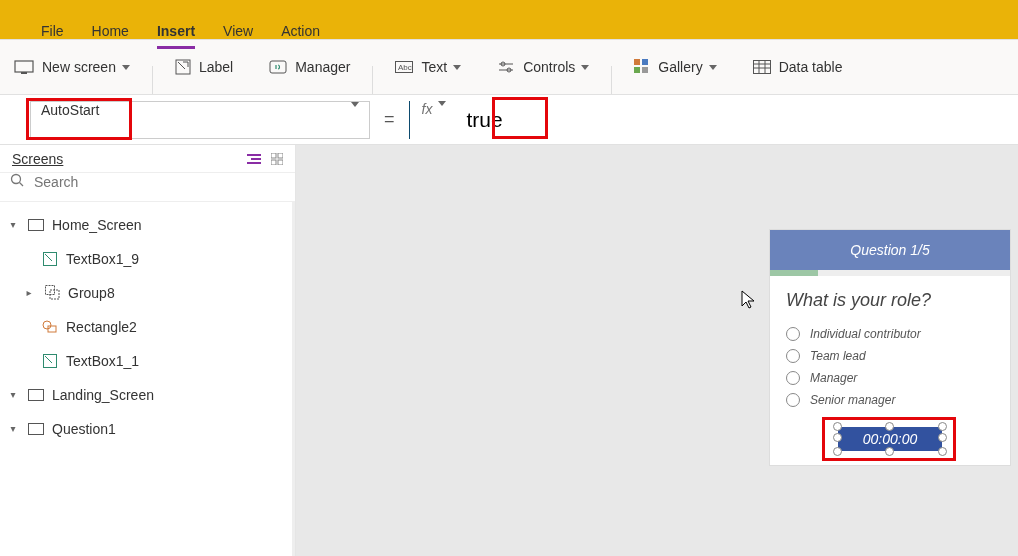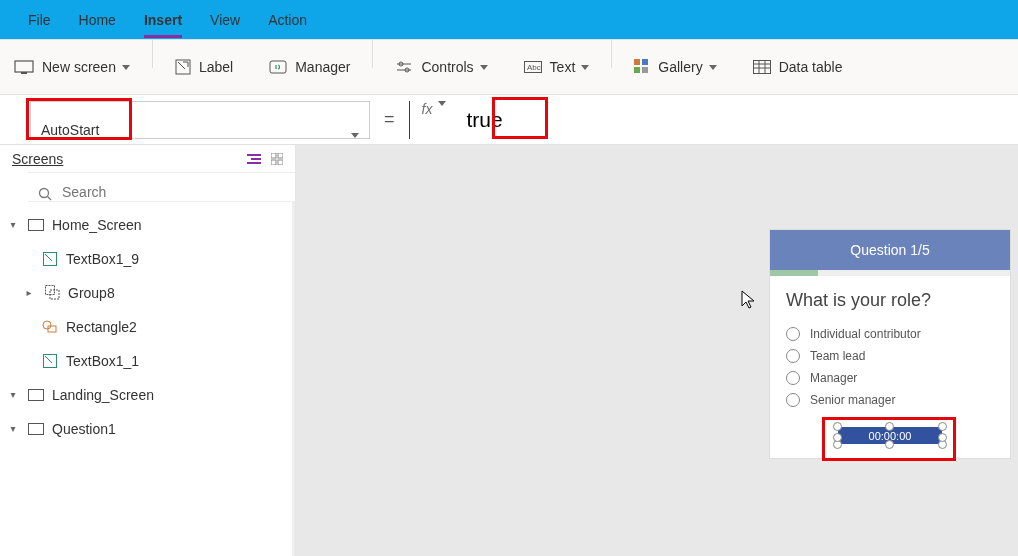--- a/index.html
+++ b/index.html
@@ -1,53 +1,53 @@
 <!DOCTYPE html>
 <html><head>
 <meta charset="utf-8">
 <style>
   * { box-sizing: border-box; font-family: "Segoe UI", Arial, sans-serif; }
   body { margin: 0; width: 1018px; height: 556px; overflow: hidden; background: #fff; color: #333; font-size: 14px; }
-  .menubar { display: flex; align-items: center; height: 40px; padding-left: 28px; border-bottom: 1px solid #e1e1e1; background: #0ea5e9; }
+  .menubar { display: flex; align-items: flex-end; height: 40px; padding-left: 41px; border-bottom: 1px solid #e1e1e1; background: #eab308; }
   .menubar .item { margin-right: 28px; color: #333; cursor: pointer; }
   .menubar .item.active { color: #333; font-weight: 600; position: relative; }
   .menubar .item.active::after { content: ""; position: absolute; left: 0; right: 0; bottom: -10px; height: 3px; background: #8a2da5; }
-  .ribbon { display: flex; align-items: flex-start; height: 55px; border-bottom: 1px solid #e1e1e1; background: #faf9f8; gap: 8px; }
+  .ribbon { display: flex; align-items: flex-end; height: 55px; border-bottom: 1px solid #e1e1e1; background: #faf9f8; gap: 8px; }
   .rgroup { display: flex; align-items: center; height: 100%; padding: 0 14px; cursor: pointer; color: #333; }
   .sep { width: 1px; height: 28px; background: #ddd; }
   .ic { display: inline-flex; align-items: center; justify-content: center; margin-right: 8px; }
   .chev { width: 0; height: 0; border-left: 4px solid transparent; border-right: 4px solid transparent; border-top: 5px solid #666; margin-left: 6px; }
   .formulabar { display: flex; align-items: center; height: 50px; border-bottom: 1px solid #e1e1e1; background: #fff; }
-  .prop-dd { width: 340px; height: 38px; border: 1px solid #ccc; margin-left: 30px; display: flex; align-items: flex-end; justify-content: space-between; padding: 0 10px; background: #fff; }
+  .prop-dd { width: 340px; height: 38px; border: 1px solid #ccc; margin-left: 30px; display: flex; align-items: flex-start; justify-content: space-between; padding: 0 10px; background: #fff; }
   .high1 { position: absolute; border: 3px solid #e4060b; }
   .eq { margin: 0 14px; font-size: 18px; color: #555; }
   .fx { height: 38px; display: flex; align-items: flex-start; padding: 0 12px; border-left: 1px solid #0c4a6e; font-style: italic; color: #737373; }
   .formula-in { height: 38px; border: none; outline: none; font-size: 21px; padding: 0 8px; width: 400px; }
   .main { display: flex; height: calc(556px - 40px - 55px - 50px); }
   .treepane { width: 296px; background: #fff; border-right: 1px solid #e5e5e5; display: flex; flex-direction: column; }
   .tree-head { display: flex; align-items: center; justify-content: space-between; height: 32px; padding: 0 12px; }
   .tree-head .ttl { color: #333; font-size: 14px; text-decoration: underline; }
   .tree-head .tools { display: flex; align-items: center; gap: 10px; color: #666; }
-  .search { display: flex; align-items: flex-end; height: 34px; border-top: 1px solid #eee; border-bottom: 1px solid #eee; padding: 0 10px; color: #666; margin-left: 28px; }
+  .search { display: flex; align-items: flex-start; height: 34px; border-top: 1px solid #eee; border-bottom: 1px solid #eee; padding: 0 10px; color: #666; }
   .search input { border: none; outline: none; margin-left: 8px; width: 200px; font-size: 14px; }
   .tree { padding: 6px 0; overflow: auto; border-right: 3px solid #eee; height: 100%; }
   .node { display: flex; align-items: center; height: 34px; padding-left: 6px; cursor: pointer; }
   .node .tw { width: 14px; text-align: center; color: #666; font-size: 10px; }
   .node .nic { width: 20px; height: 16px; display: inline-flex; align-items: center; justify-content: center; margin: 0 6px; }
-  .canvas { flex: 1; background: #e8e8e8; position: relative; }
+  .canvas { flex: 1; background: #e8e8e8; position: relative; font-style: italic; }
   .phone { position: absolute; top: 85px; right: 8px; width: 240px; background: #fff; box-shadow: 0 0 0 1px #ddd; }
   .phone-head { background: #6a83bb; color: #fff; text-align: center; padding: 12px 0; font-size: 14px; }
   .prog { height: 6px; background: #eee; }
   .prog .fill { width: 48px; height: 6px; background: #9dc7a5; }
   .q { padding: 14px 16px 4px; font-size: 18px; color: #444; }
   .opts { padding: 4px 16px; }
   .opt { display: flex; align-items: center; margin: 8px 0; font-size: 12px; color: #555; }
   .radio { width: 14px; height: 14px; border: 1.5px solid #888; border-radius: 50%; margin-right: 10px; }
   .timerwrap { position: relative; display: flex; justify-content: center; padding: 8px 0 14px; }
-  .timer { width: 104px; height: 17px; background: #32529f; border-radius: 3px; color: #fff; font-size: 11px; display: flex; align-items: center; justify-content: center; position: relative; }
+  .timer { width: 104px; height: 24px; background: #32529f; border-radius: 3px; color: #fff; font-size: 14px; display: flex; align-items: center; justify-content: center; position: relative; }
   .hdl { width: 9px; height: 9px; background: #fff; border: 1px solid #888; border-radius: 50%; position: absolute; }
   .cursor { position: absolute; top: 145px; left: 445px; font-size: 18px; color: #000; }
   svg { display: block; }
 </style>
 </head>
 <body>
 
 <div class="menubar">
   <div class="item">File</div>
   <div class="item">Home</div>
@@ -83,38 +83,38 @@
       <svg width="18" height="14">
           <rect x="1" y="1" width="16" height="12" rx="2" fill="none" stroke="#555"></rect>
           <path d="M7 5 L7 9 M9 5 C11 5 11 9 9 9" stroke="#2e8b6f" fill="none" stroke-width="1.2"></path>
         </svg>
     </span>
     <span>Manager</span>
   </div>
   <div class="sep"></div>
   <div class="rgroup">
     <span class="ic">
+      <svg width="18" height="12">
+          <rect x="0.5" y="0.5" width="17" height="11" fill="none" stroke="#555"></rect>
+          <text x="3" y="9" font-size="8" fill="#555">Abc</text>
+        </svg>
+    </span>
+    <span>Text</span>
+    <span class="chev"></span>
+  </div>
+  <div class="rgroup">
+    <span class="ic">
       <svg width="18" height="14">
           <line x1="2" y1="4" x2="16" y2="4" stroke="#555"></line>
           <circle cx="6" cy="4" r="2" fill="none" stroke="#555"></circle>
           <line x1="2" y1="10" x2="16" y2="10" stroke="#555"></line>
           <circle cx="12" cy="10" r="2" fill="none" stroke="#555"></circle>
         </svg>
     </span>
     <span>Controls</span>
-    <span class="chev"></span>
-  </div>
-  <div class="rgroup">
-    <span class="ic">
-      <svg width="18" height="12">
-          <rect x="0.5" y="0.5" width="17" height="11" fill="none" stroke="#555"></rect>
-          <text x="3" y="9" font-size="8" fill="#555">Abc</text>
-        </svg>
-    </span>
-    <span>Text</span>
     <span class="chev"></span>
   </div>
   <div class="sep"></div>
   <div class="rgroup">
     <span class="ic">
       <svg width="16" height="16">
           <rect x="0" y="0" width="6" height="6" fill="#d07a3a"></rect>
           <rect x="8" y="0" width="6" height="6" fill="#4a7ac0"></rect>
           <rect x="0" y="8" width="6" height="6" fill="#6aa84f"></rect>
           <rect x="8" y="8" width="6" height="6" fill="#999"></rect>

